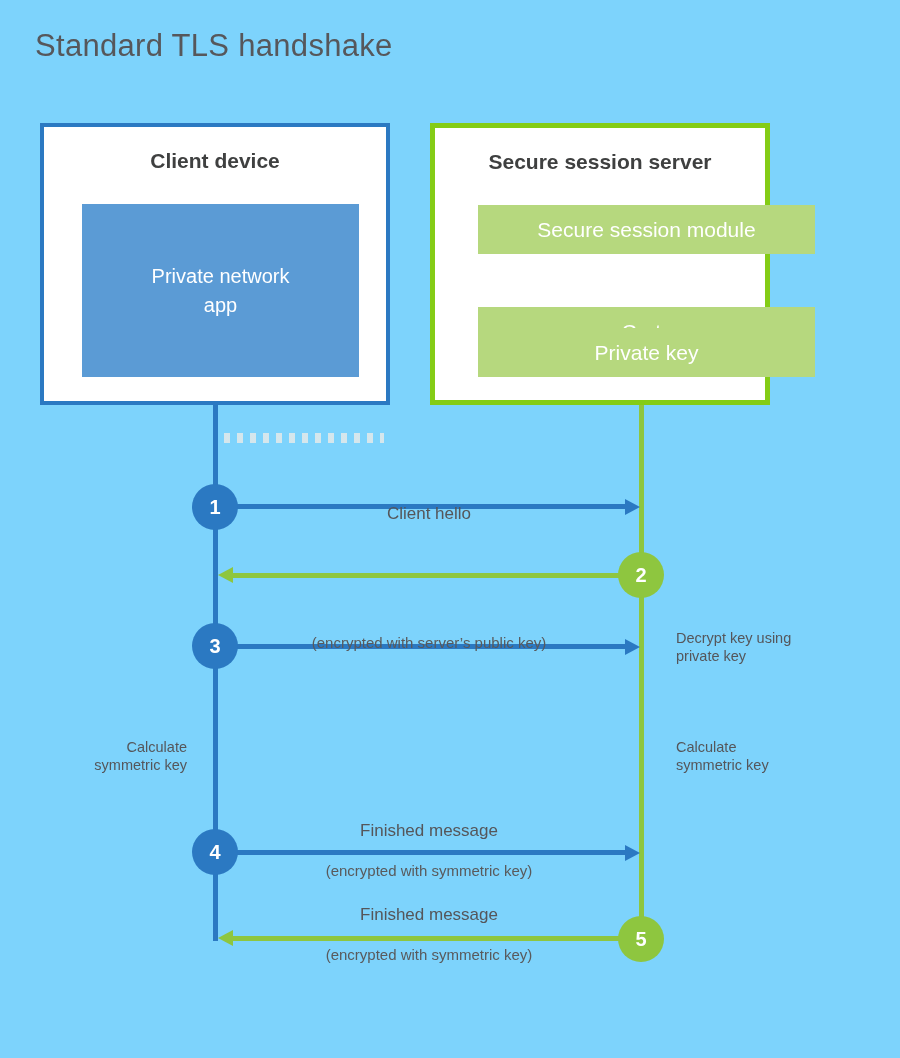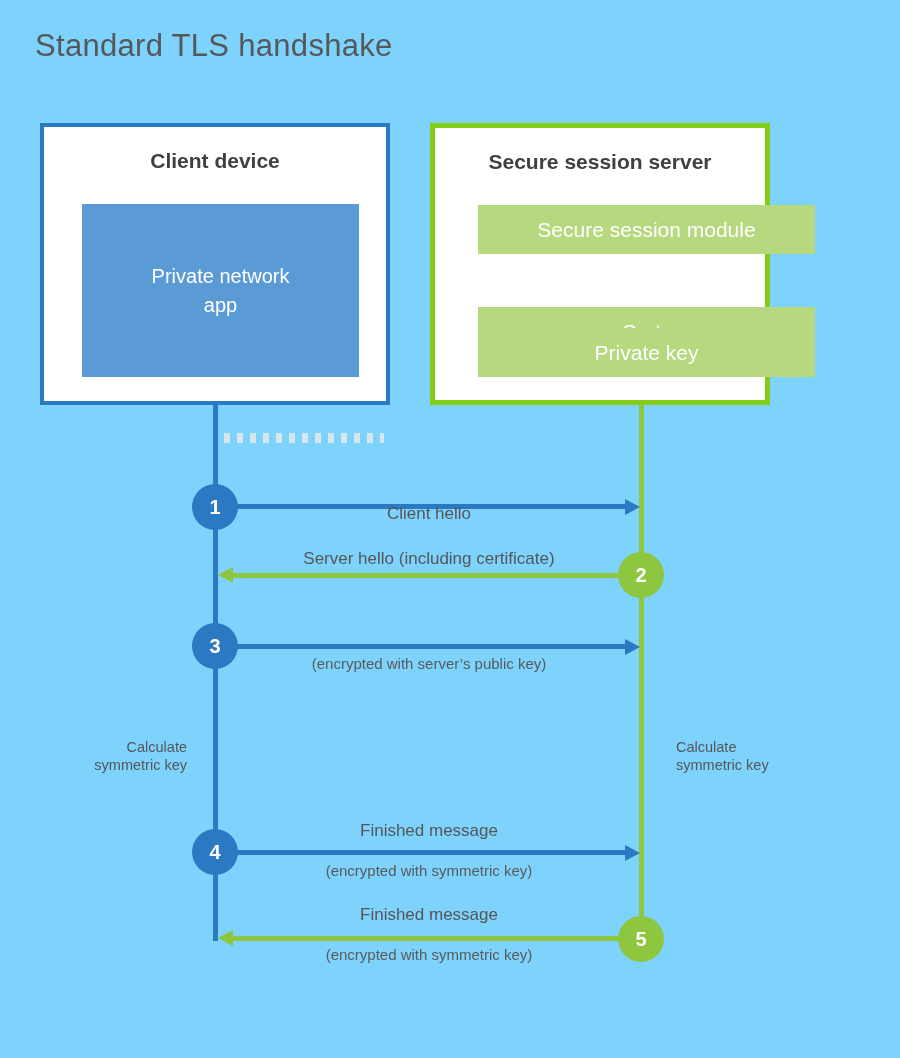--- a/index.html
+++ b/index.html
@@ -86,29 +86,30 @@
 
   <div class="lifeline blue"></div>
   <div class="lifeline green"></div>
   <div class="ghost-dashes"></div>
 
   <div class="msg-label" style="top:464px;margin-top:40px;">Client hello</div>
   <div class="msg-line blue" style="left:235px;top:504px;width:392px;"></div>
   <div class="arrowhead right blue" style="left:625px;top:499px;"></div>
   <div class="step-circle blue" style="left:192px;top:484px;">1</div>
 
-  <div class="msg-label" style="top:549px;">Server hello (including certificate)</div>
   <div class="msg-line green" style="left:230px;top:573px;width:392px;"></div>
   <div class="arrowhead left green" style="left:218px;top:567px;"></div>
   <div class="step-circle green" style="left:618px;top:552px;">2</div>
 
   <div class="msg-line blue" style="left:235px;top:644px;width:392px;"></div>
   <div class="arrowhead right blue" style="left:625px;top:639px;"></div>
   <div class="step-circle blue" style="left:192px;top:623px;">3</div>
-  <div class="msg-sub" style="top:655px;">(encrypted with server’s public key)</div>
+  <div class="msg-sub" style="top:634px;">(encrypted with server’s public key)</div>
+  <div class="side-note" style="left:676px;top:630px;width:150px;">Decrypt key using
+private key</div>
 
   <div class="side-note" style="left:47px;top:739px;width:140px;text-align:right;">Calculate
 symmetric key</div>
   <div class="side-note" style="left:676px;top:739px;width:140px;">Calculate
 symmetric key</div>
 
   <div class="msg-label" style="top:821px;">Finished message</div>
   <div class="msg-line blue" style="left:235px;top:850px;width:392px;"></div>
   <div class="arrowhead right blue" style="left:625px;top:845px;"></div>
   <div class="step-circle blue" style="left:192px;top:829px;">4</div>

